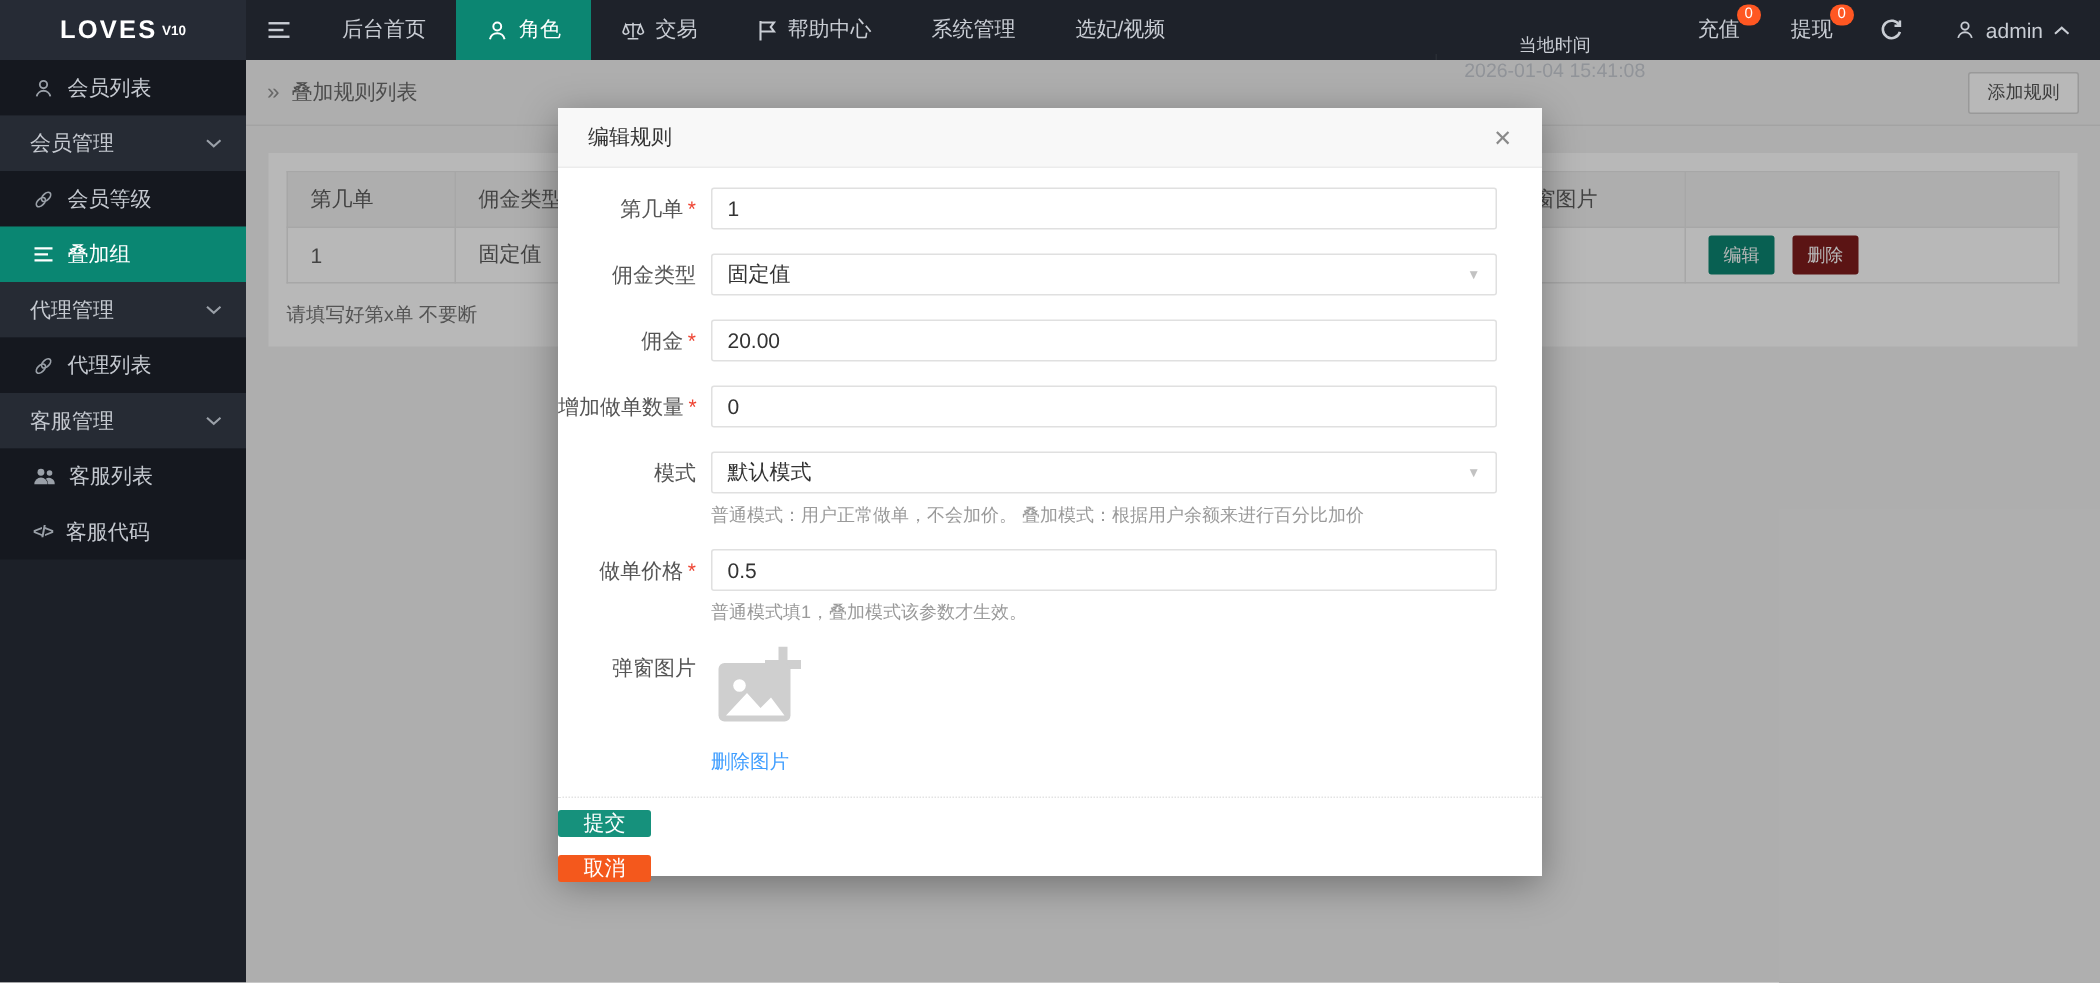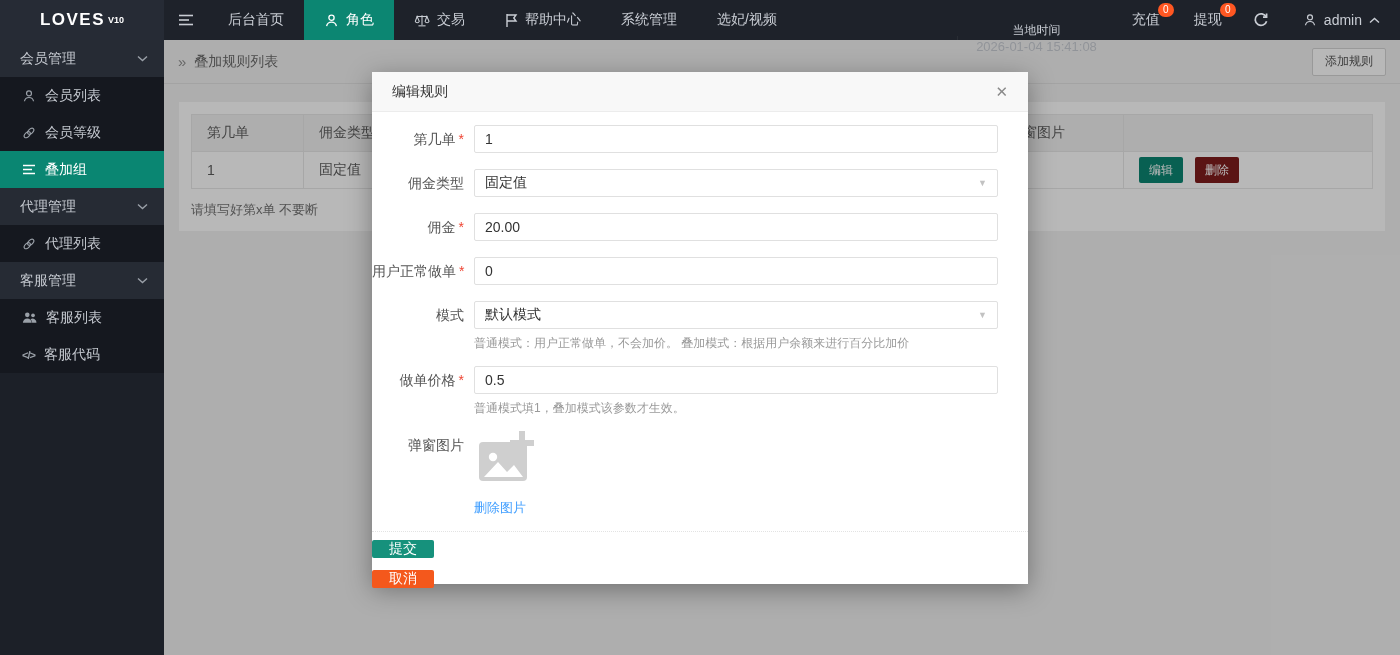--- a/index.html
+++ b/index.html
@@ -187,36 +187,36 @@
       <span>
         <svg width="11" height="7" viewBox="0 0 11 7" fill="none" stroke="#c9cdd4" stroke-width="1.4">
           <polyline points="1,5.5 5.5,1.5 10,5.5"></polyline>
         </svg>
       </span>
     </div>
   </div>
 </div>
 
 <div class="sidebar">
+  <div class="side-item side-child">
+    <span class="sicon">
+      <svg width="14" height="14" viewBox="0 0 16 16" fill="none" stroke="currentColor" stroke-width="1.4">
+        <circle cx="8" cy="5" r="2.8"></circle>
+          <path d="M2.8 14a5.3 5.3 0 0 1 10.4 0"></path>
+      </svg>
+    </span>
+    <span>会员列表</span>
+  </div>
   <div class="side-item side-section">
     <span>会员管理</span>
     <span class="chev">
       <svg width="11" height="7" viewBox="0 0 11 7" fill="none" stroke="currentColor" stroke-width="1.4">
           <polyline points="1,1.5 5.5,5.5 10,1.5"></polyline>
         </svg>
     </span>
-  </div>
-  <div class="side-item side-child">
-    <span class="sicon">
-      <svg width="14" height="14" viewBox="0 0 16 16" fill="none" stroke="currentColor" stroke-width="1.4">
-        <circle cx="8" cy="5" r="2.8"></circle>
-          <path d="M2.8 14a5.3 5.3 0 0 1 10.4 0"></path>
-      </svg>
-    </span>
-    <span>会员列表</span>
   </div>
   <div class="side-item side-child">
     <span class="sicon">
       <svg width="14" height="14" viewBox="0 0 16 16" fill="none" stroke="currentColor" stroke-width="1.3">
         <ellipse cx="6" cy="10" rx="4.2" ry="2.5" transform="rotate(-45 6 10)"></ellipse>
         <ellipse cx="10" cy="6" rx="4.2" ry="2.5" transform="rotate(-45 10 6)"></ellipse>
       </svg>
     </span>
     <span>会员等级</span>
   </div>
@@ -338,21 +338,21 @@
     </div>
 
     <div class="frow">
       <div class="lbl"><span>佣金</span><span class="req">*</span></div>
       <div class="fctl">
         <input class="txt" value="20.00" style="">
       </div>
     </div>
 
     <div class="frow">
-      <div class="lbl"><span>用户正常做单</span><span class="req">*</span></div>
+      <div class="lbl"><span>增加做单数量</span><span class="req">*</span></div>
       <div class="fctl">
         <input class="txt" value="0" style="">
       </div>
     </div>
 
     <div class="frow">
       <div class="lbl"><span>模式</span></div>
       <div class="fctl">
         <div class="select">
           <span>默认模式</span>

